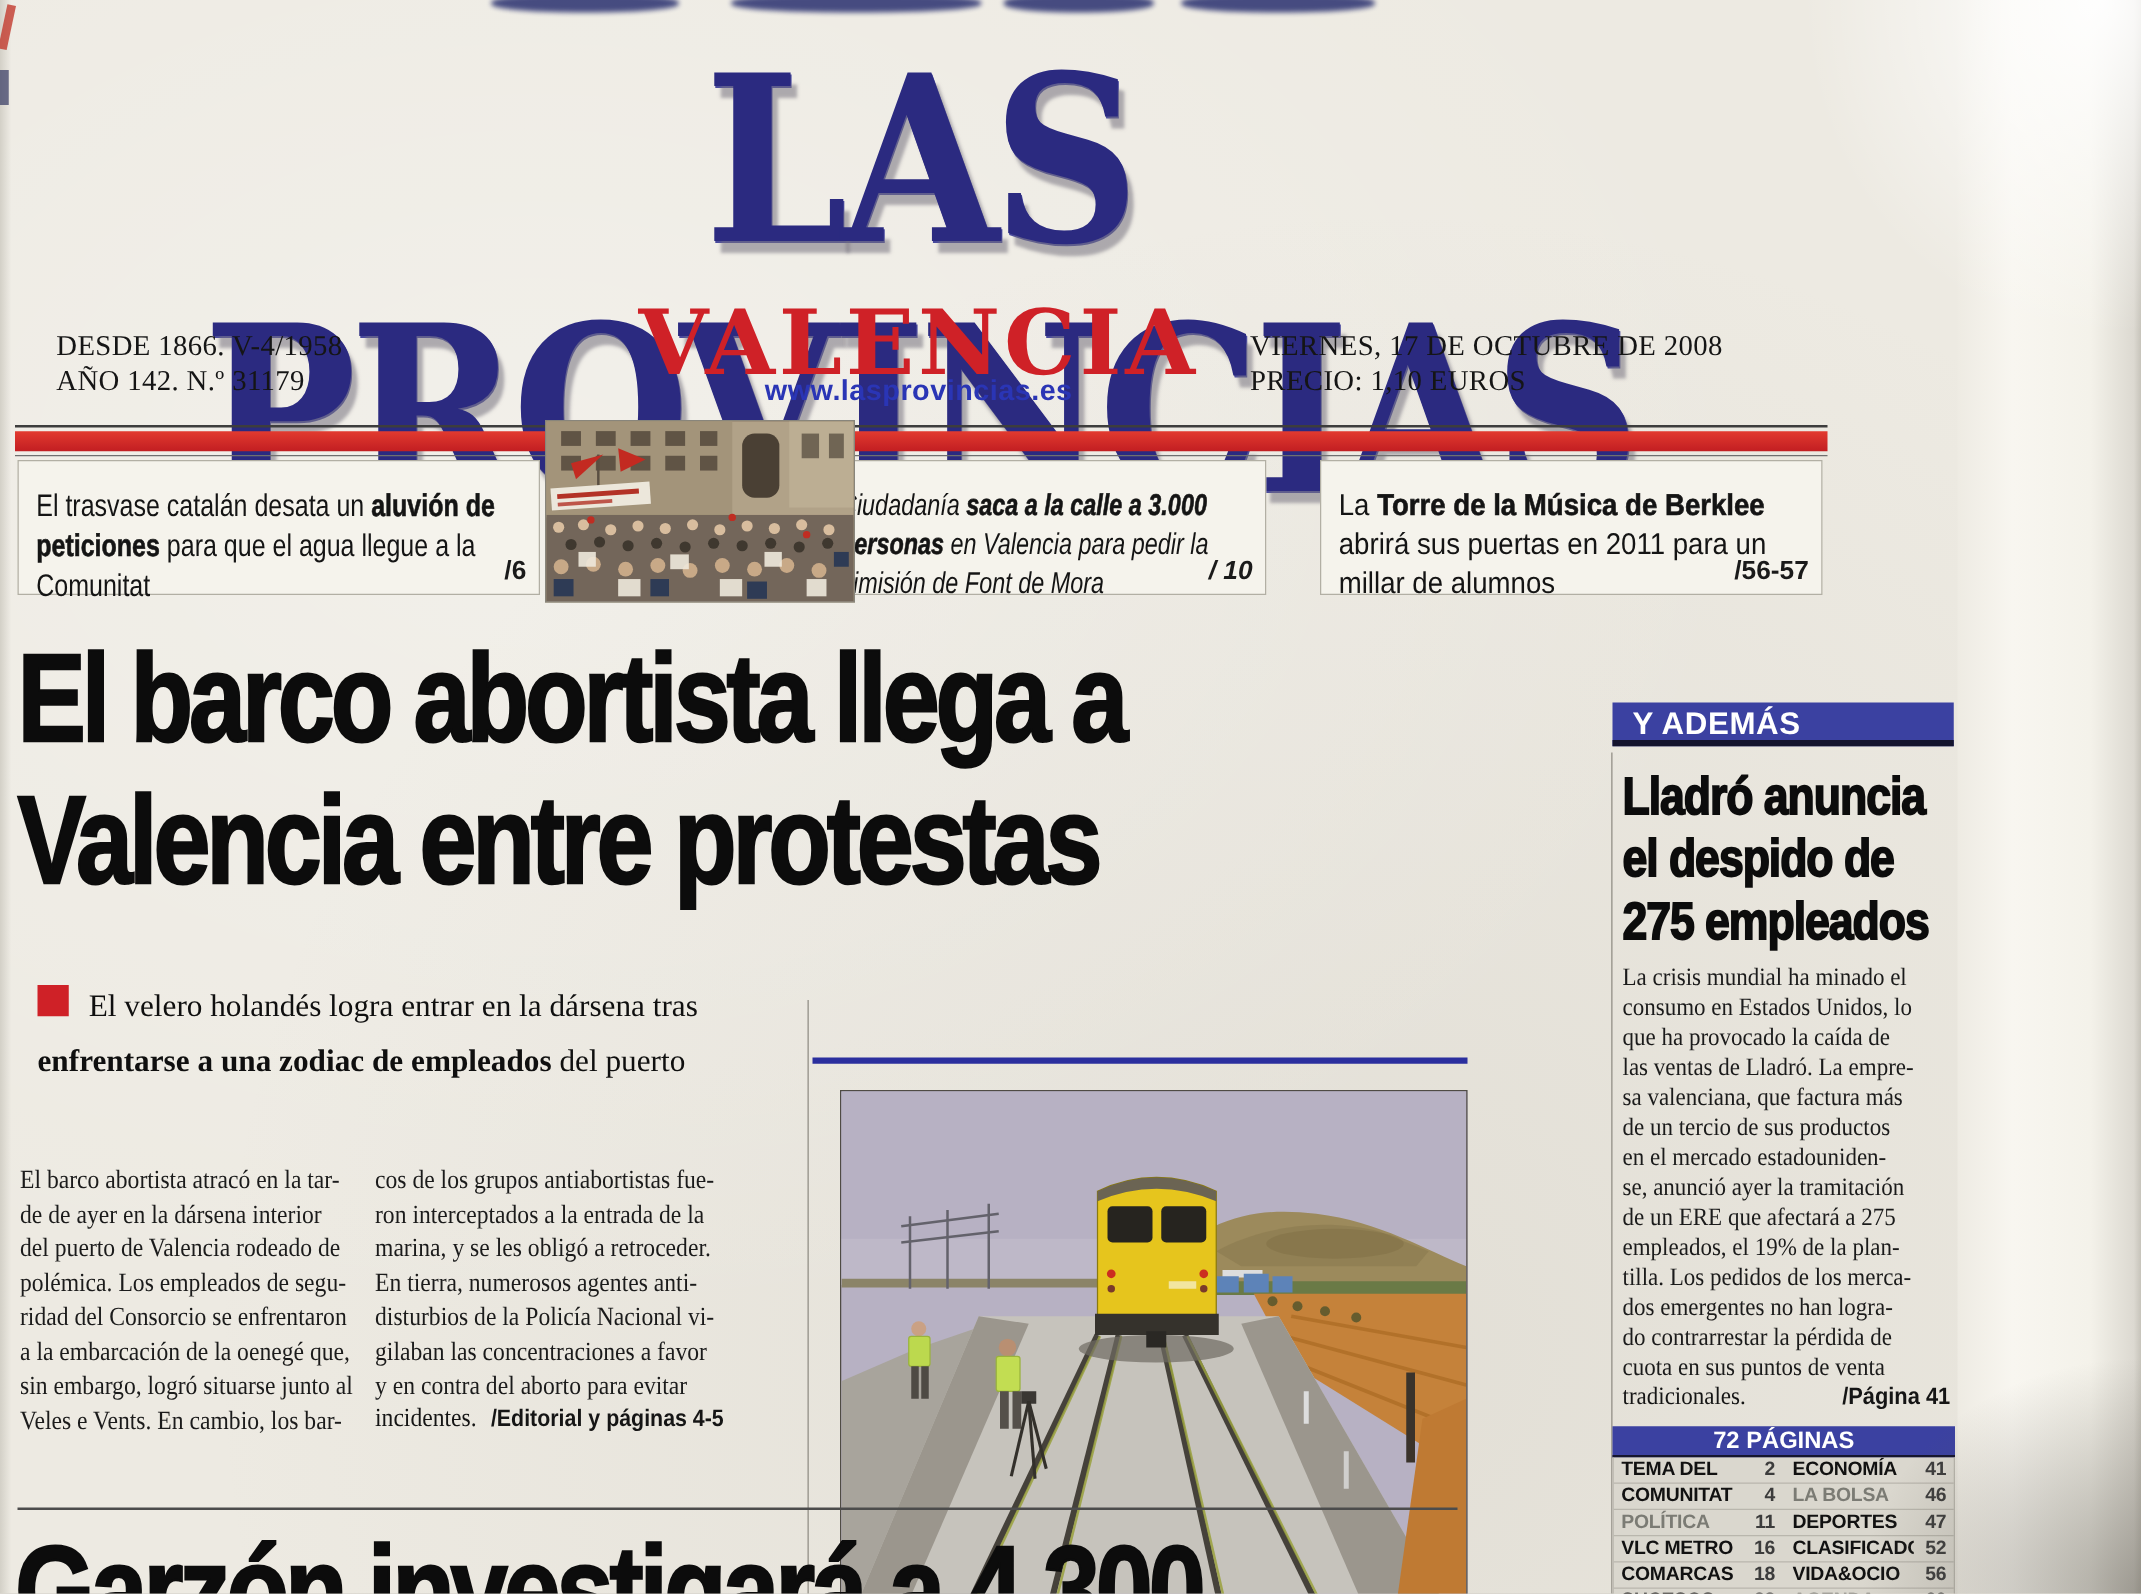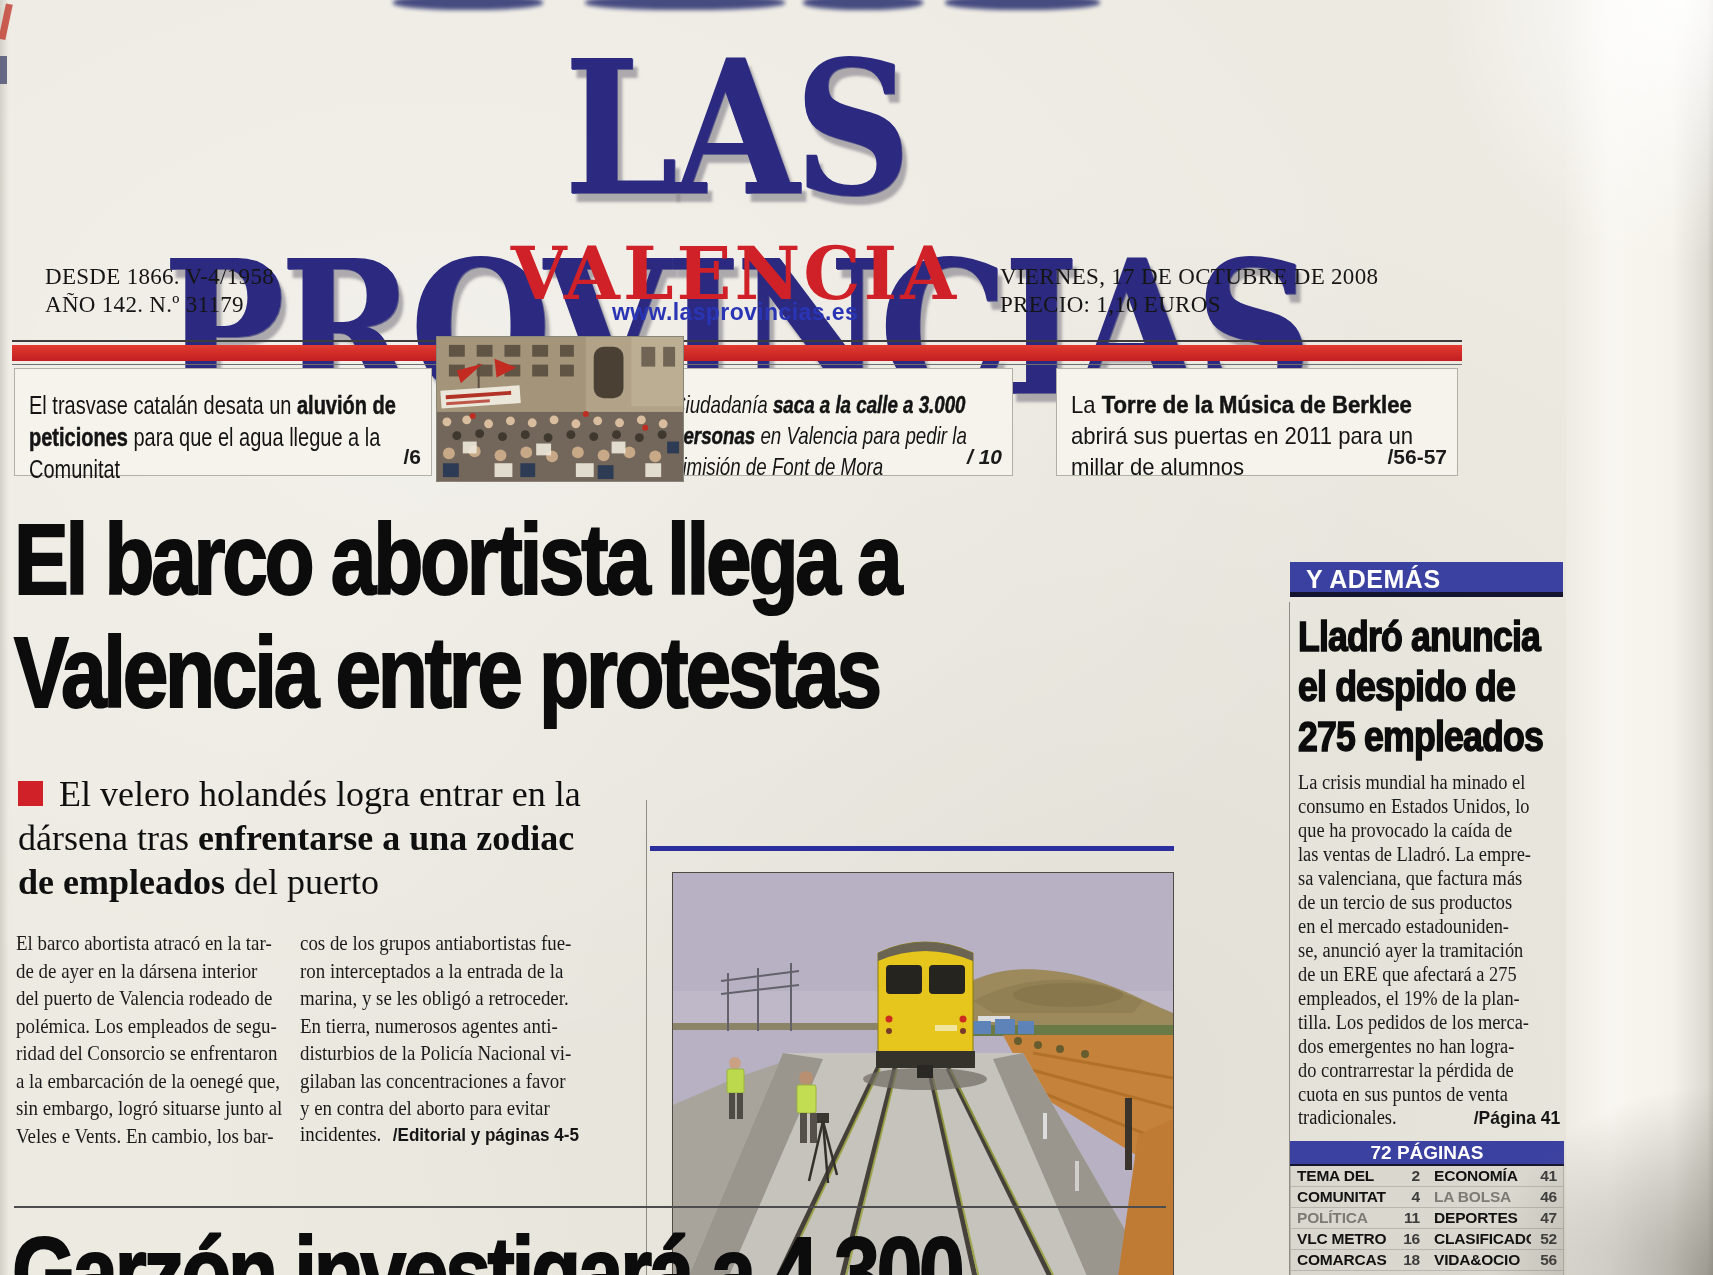--- a/index.html
+++ b/index.html
@@ -53,21 +53,21 @@
   .page-ref{position:absolute;right:10px;bottom:6px;font-family:"Liberation Sans",sans-serif;
     font-weight:700;font-size:21px;color:#1a1a1a;}
   .teaser-photo{left:436px;top:336px;width:248px;height:146px;border:1px solid #88857b;
     box-sizing:border-box;z-index:3;background:#9c8d76;overflow:hidden;margin:0;}
   .teaser-photo svg{display:block;}
 
   
   .headline{left:14px;top:503px;width:1460px;margin:0;color:#0c0c0c;
     font-family:"Liberation Sans",sans-serif;font-weight:700;font-size:100px;line-height:113px;
     letter-spacing:-4px;transform:scaleX(.82);transform-origin:0 0;-webkit-text-stroke:2px #0c0c0c;}
-  .subhead{left:18px;top:772px;width:565px;margin:0;font-size:36px;line-height:44px;color:#0f0f0f;}
+  .subhead{left:18px;top:772px;width:565px;margin:12px;font-size:25px;line-height:44px;color:#0f0f0f;}
   .subhead b{font-weight:700;}
   .red-bullet{display:inline-block;width:25px;height:25px;background:#cf2127;margin-right:16px;}
   .col{top:930px;font-size:21px;line-height:27.5px;white-space:pre;transform:scaleX(.9);
     transform-origin:0 0;color:#1b1b1b;}
   .col1{left:16px;}
   .col2{left:300px;}
   .col2-last{left:300px;top:1122px;width:310px;display:flex;justify-content:space-between;
     align-items:baseline;font-size:21px;transform:scaleX(.9);transform-origin:0 0;}
   .inline-ref{font-family:"Liberation Sans",sans-serif;font-weight:700;font-size:19px;}
 

